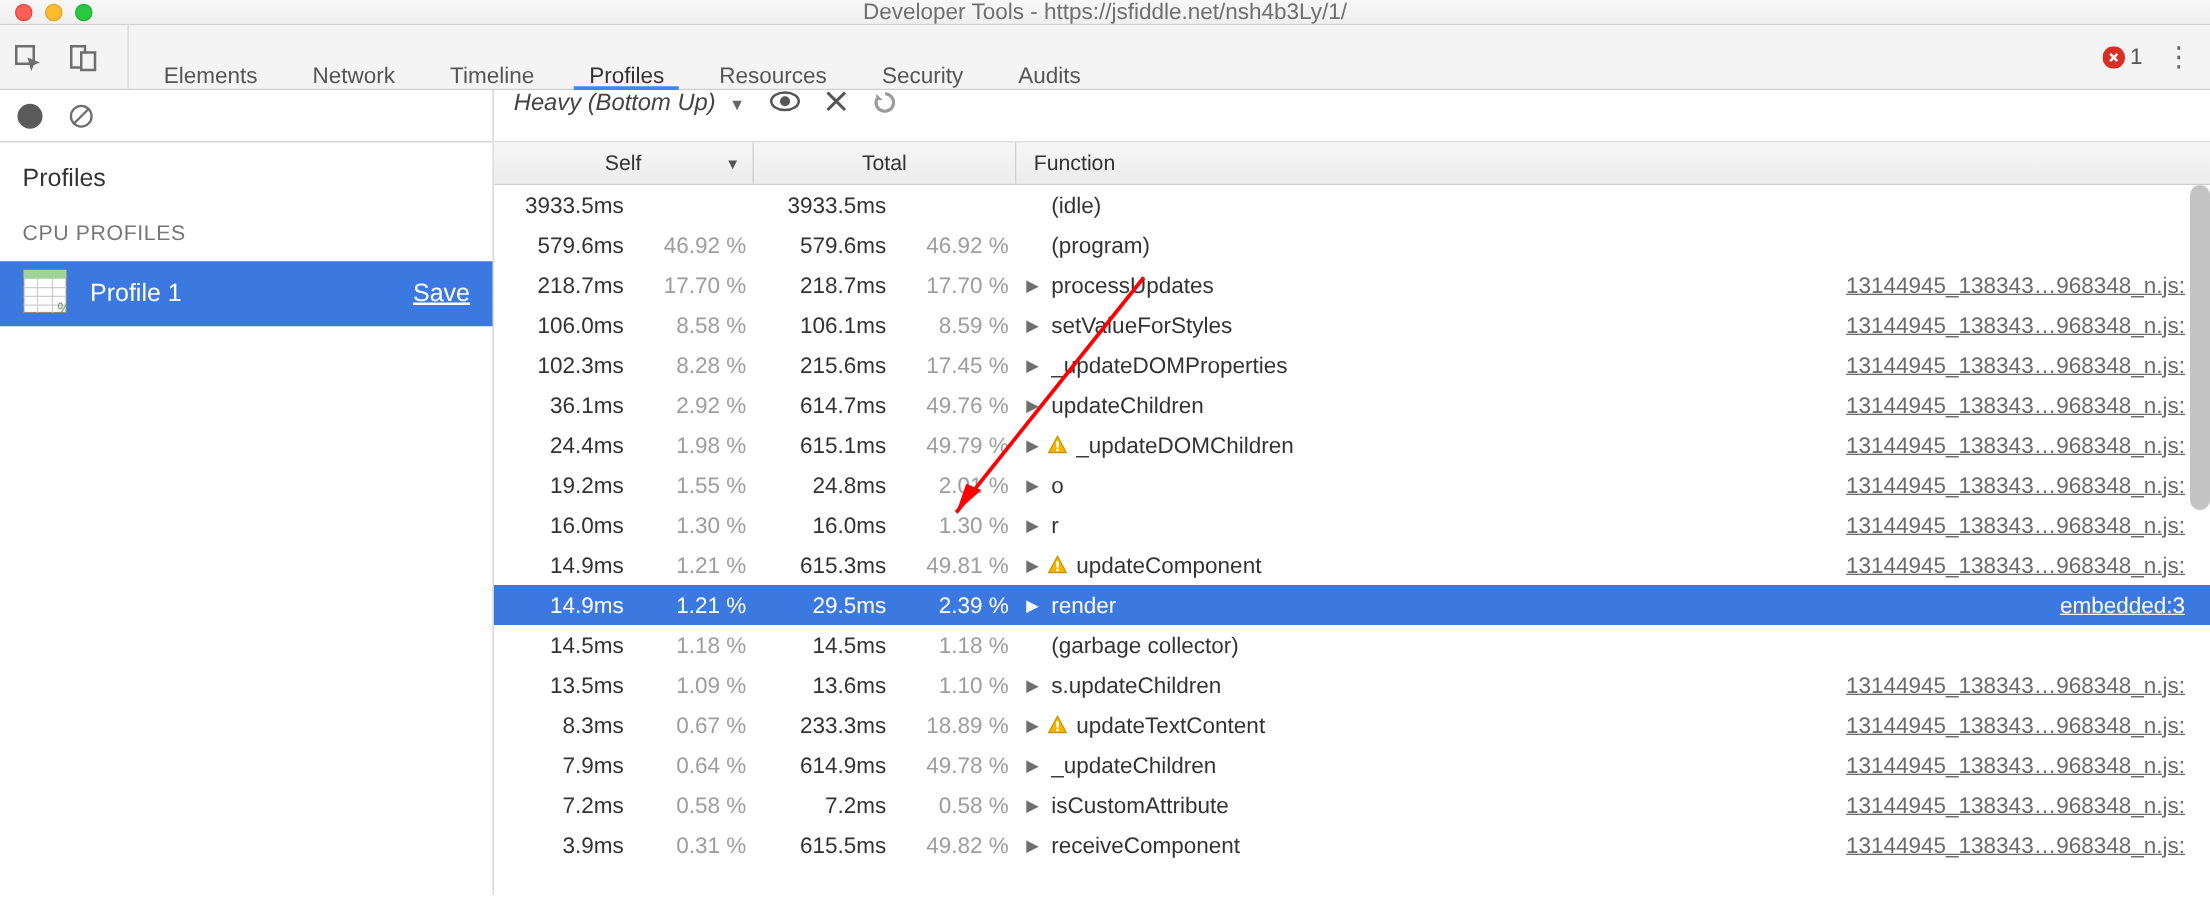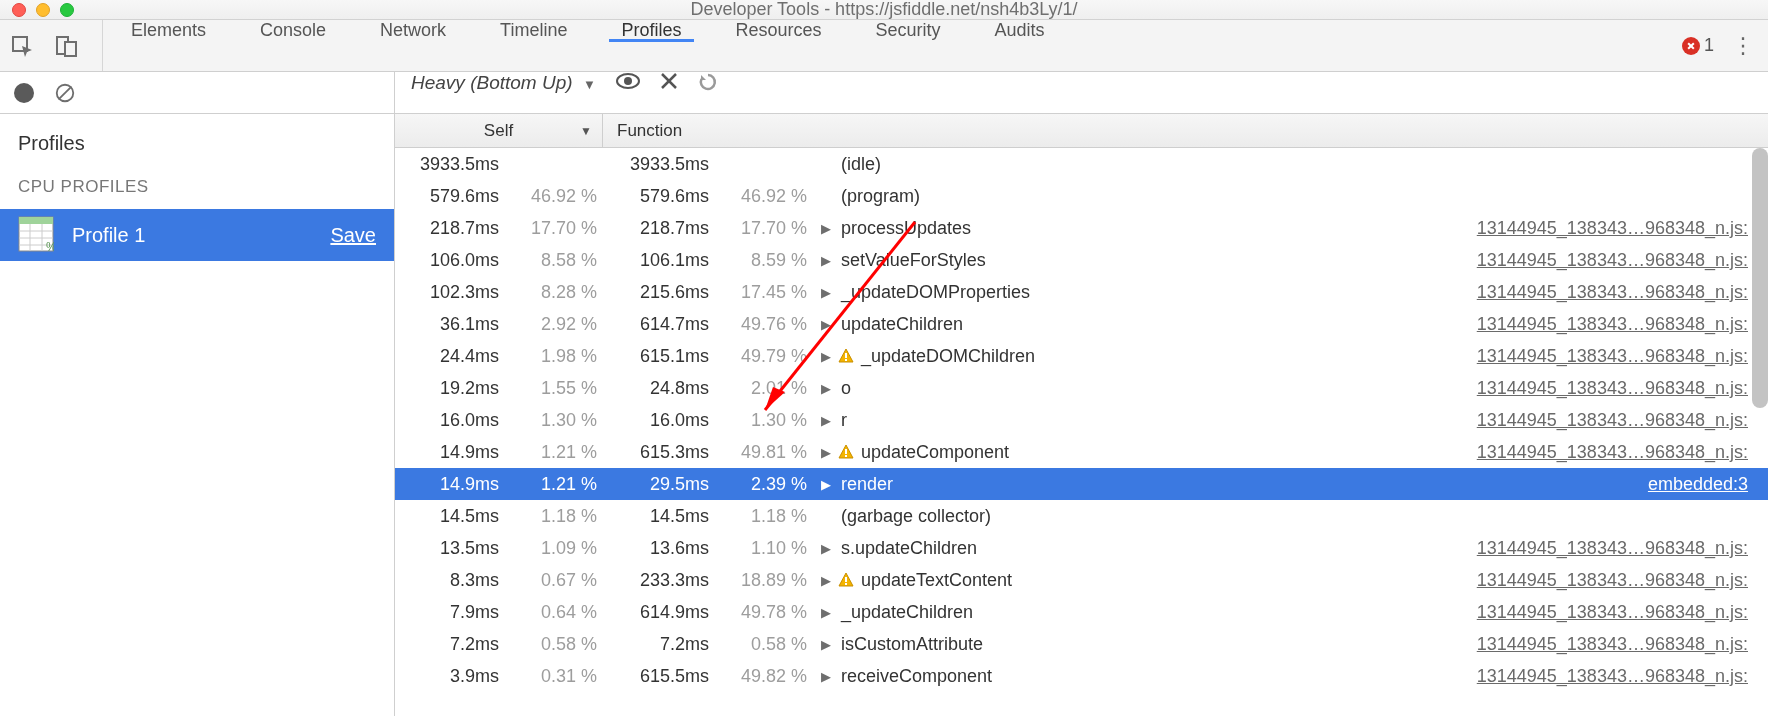--- a/index.html
+++ b/index.html
@@ -11,21 +11,21 @@
   .dot { width: 14px; height: 14px; border-radius: 50%; }
   .dot.red { background:#ff5f57; border:1px solid #e14640; }
   .dot.yellow { background:#ffbd2e; border:1px solid #e1a126; }
   .dot.green { background:#28c940; border:1px solid #1db137; }
   .titlebar .title { position:absolute; left:50%; transform:translateX(-50%); color:#6f6f6f; font-size:18px; }
 
   
   .tabstrip { height: 52px; display:flex; align-items:center; padding:0 14px 0 10px; border-bottom:1px solid #cfcfcf; background:#f4f4f4; gap:0; position:relative; }
   .tabstrip .left-tools { display:flex; align-items:center; gap:22px; padding-right:24px; border-right:1px solid #d6d6d6; height:100%; }
   .icon { display:inline-flex; align-items:center; justify-content:center; color:#6e6e6e; }
-  .tabs { display:flex; align-items:flex-start; height:100%; margin-left:6px;gap:10px; }
+  .tabs { display:flex; align-items:flex-end; height:100%; margin-left:6px; }
   .tab { display:flex; align-items:center; padding:0 22px; font-size:18px; color:#555; cursor:pointer; position:relative; }
   .tab.active { color:#333; }
   .tab.active::after { content:""; position:absolute; left:10px; right:10px; bottom:-1px; height:3px; background:#4285f4; }
   .tabstrip .right-tools { margin-left:auto; display:flex; align-items:center; gap:18px; }
   .err-badge { display:flex; align-items:center; gap:4px; color:#555; font-size:18px; }
   .err-badge svg { fill:#d93025; }
   .kebab { font-size:22px; color:#666; }
 
   
   .main { display:flex; height:calc(722px - 26px - 52px); }
@@ -102,21 +102,20 @@
     </span>
     <span class="icon">
       <svg width="22" height="24" viewBox="0 0 22 24">
           <rect x="1" y="3" width="11" height="17" fill="none" stroke="#6e6e6e" stroke-width="2"></rect>
           <rect x="9" y="8" width="11" height="14" fill="#f4f4f4" stroke="#6e6e6e" stroke-width="2"></rect>
         </svg>
     </span>
   </div>
   <div class="tabs" id="tabs-container">
       <div class="tab">Elements</div>
-      <div class="tab">Console</div>
       <div class="tab">Network</div>
       <div class="tab">Timeline</div>
       <div class="tab active">Profiles</div>
       <div class="tab">Resources</div>
       <div class="tab">Security</div>
       <div class="tab">Audits</div>
     </div>
   <div class="right-tools">
     <div class="err-badge">
       <svg width="18" height="18" viewBox="0 0 18 18">
@@ -187,20 +186,23 @@
             <path d="M3 3 L3 8 L8 8 Z" fill="#9a9a9a"></path>
           </svg>
       </span>
     </div>
 
     <div class="cols-header">
       <div class="col self">
         <span>Self</span>
         <span class="sort-chev">▼</span>
       </div>
+      <div class="col total">
+        <span>Total</span>
+      </div>
       <div class="col func">
         <span>Function</span>
       </div>
     </div>
 
     <div class="rows" id="rows-container">
       <div class="vscroll-thumb"></div>
     <div class="row">
           <div class="cell self">
             <span class="ms">3933.5ms</span>

